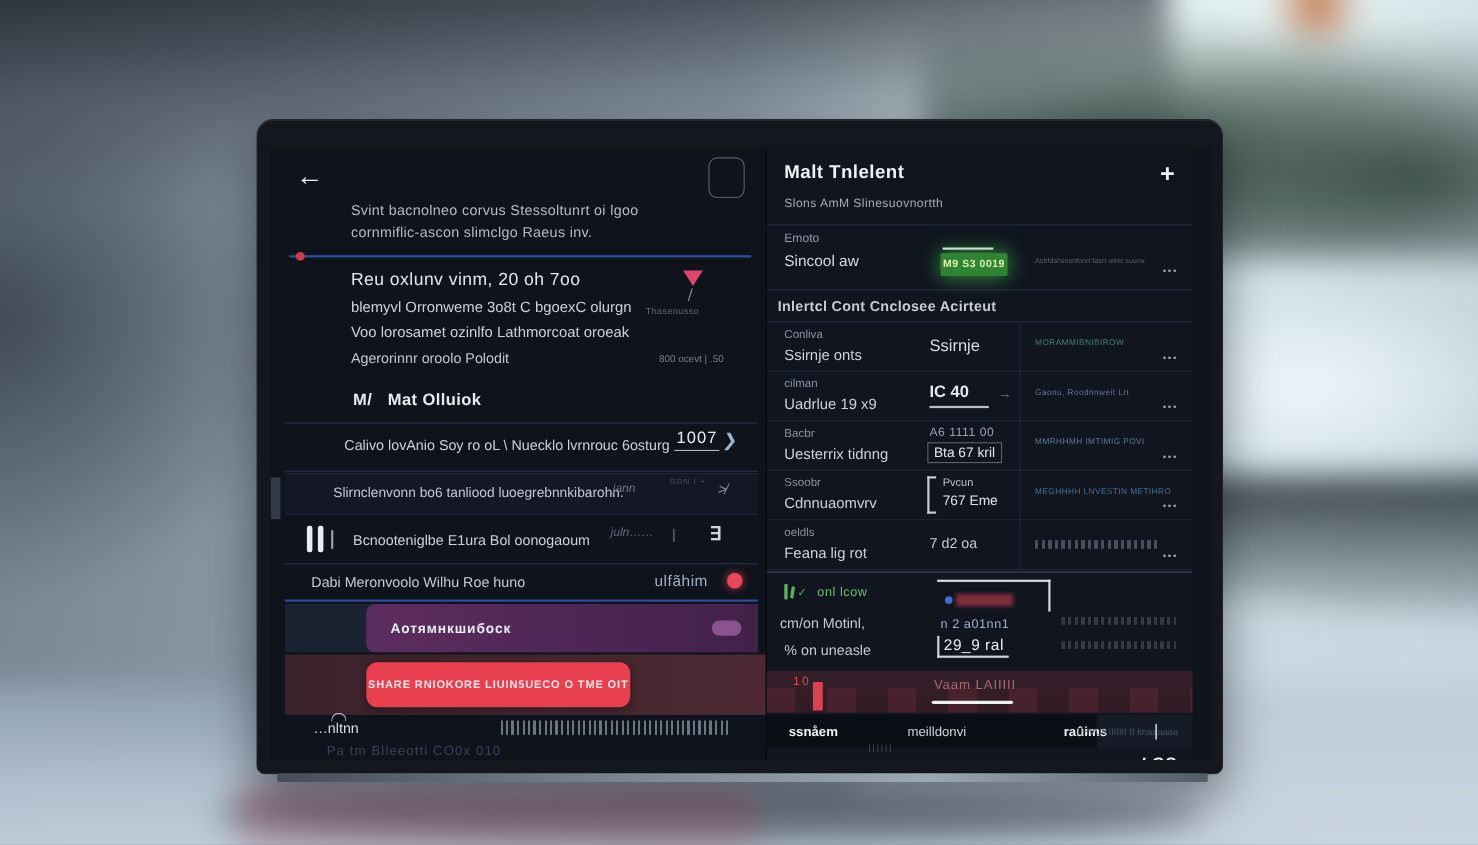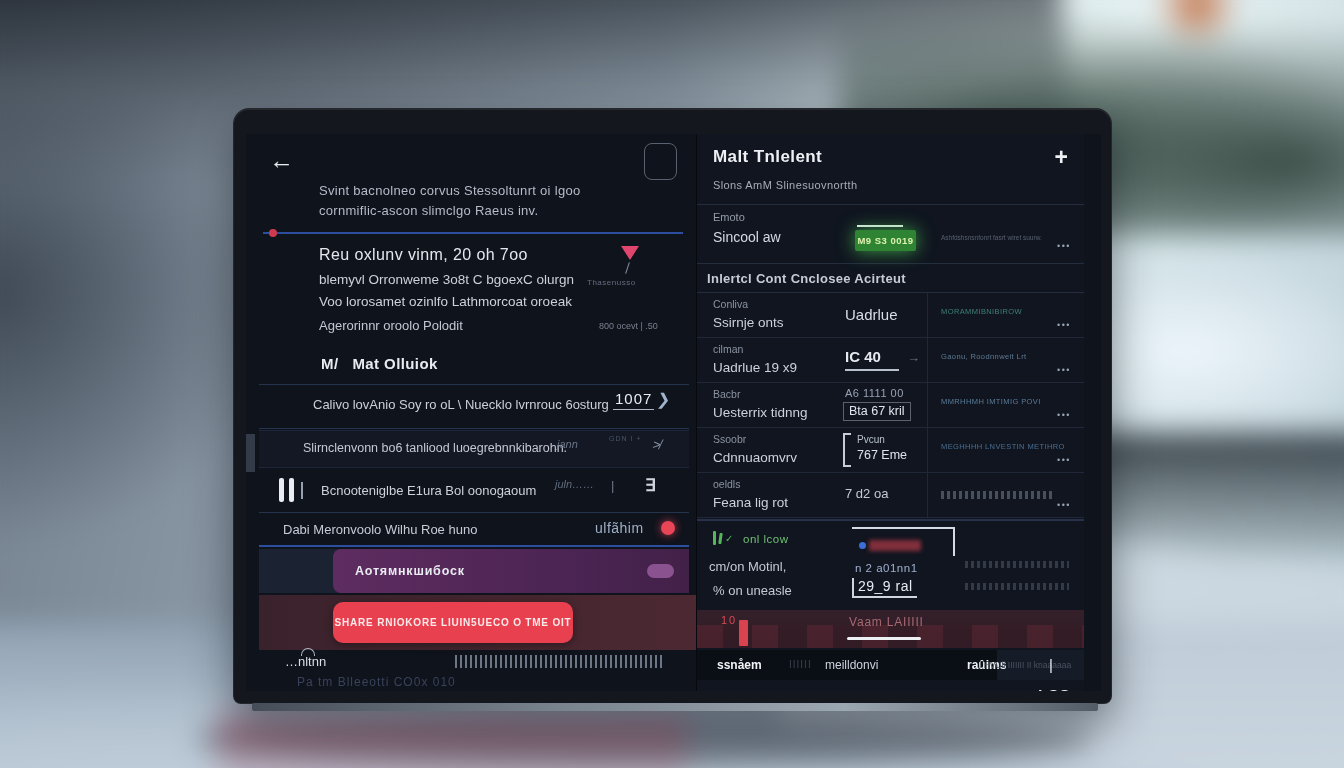--- a/index.html
+++ b/index.html
@@ -130,21 +130,21 @@
   .r-chart { position:absolute; left:0; top:476px; width:388px; height:38px; background:linear-gradient(180deg,#35202a 0%,#2c1c24 100%); overflow:hidden; }
   .ch-skyline { position:absolute; left:0; bottom:0; width:100%; height:60%; background:repeating-linear-gradient(90deg, rgba(96,38,50,0.5) 0 26px, rgba(60,26,36,0.35) 26px 55px); }
   .ch-num { position:absolute; left:24px; top:4px; font-size:11px; color:#d84a55; letter-spacing:2px; }
   .ch-bar { position:absolute; left:42px; top:10px; width:9px; height:26px; background:#d8434f; border-radius:1px; }
   .ch-label { position:absolute; left:152px; top:5px; font-size:12px; color:#a86872; letter-spacing:0.8px; }
   .ch-line { position:absolute; left:150px; top:27px; width:74px; height:3px; background:#eef1f4; border-radius:2px; }
 
   .r-footer { position:absolute; left:0; top:516px; width:388px; height:30px; background:#0a0e15; }
   .rf-light { position:absolute; left:300px; top:0; width:88px; height:30px; background:#161c27; }
   .rf-i0 { position:absolute; left:20px; top:8px; font-size:12px; font-weight:bold; color:#f2f4f7; }
-  .rf-i1 { position:absolute; left:92px; top:9px; font-size:10px; color:#39424f; letter-spacing:1px; }
+  .rf-i1 { position:absolute; left:92px; top:26px; font-size:10px; color:#39424f; letter-spacing:1px; }
   .rf-i2 { position:absolute; left:128px; top:8px; font-size:12px; color:#cdd3dd; }
   .rf-i3 { position:absolute; left:222px; top:8px; font-size:12px; font-weight:bold; color:#eef1f5;padding-left:48px; }
   .rf-i4 { position:absolute; left:282px; top:10px; font-size:8.5px; color:#49525f; white-space:nowrap; }
   .rf-cursor { position:absolute; left:352px; top:6px; font-size:15px; color:#e8ecf2; }
   .r-logo { position:absolute; left:340px; top:538px; font-size:15px; font-weight:bold; font-style:italic; color:#eef1f5; letter-spacing:0.5px;margin-top:14px; }
 
   
   #watermark { position:absolute; right:8px; bottom:8px; width:132px; height:54px; border-radius:27px; background:rgba(224,234,235,0.55); display:flex; align-items:center; justify-content:center; font-size:27px; font-weight:bold; color:#97a3a5; letter-spacing:2px; }
 </style>
 </head>
@@ -263,21 +263,21 @@
         </div>
 
         <div class="r-section">Inlertcl Cont Cnclosee Acirteut</div>
 
         <div class="r-rows">
           <div class="r-vline"></div>
 
           <div class="rrow" style="top:0">
             <div class="rr-top">Conliva</div>
             <div class="rr-label">Ssirnje onts</div>
-            <div class="v0">Uadrlue</div>
+            <div class="v0">Ssirnje</div>
             <div class="rr-note n-teal">MORAMMIBNIBIROW</div>
             <div class="more-dots rr-more">•••</div>
           </div>
 
           <div class="rrow" style="top:45px">
             <div class="rr-top">cilman</div>
             <div class="rr-label">Uadrlue  19 x9</div>
             <div class="v1a">IC 40</div>
             <div class="v1u"></div>
             <div class="v1b">→</div>

